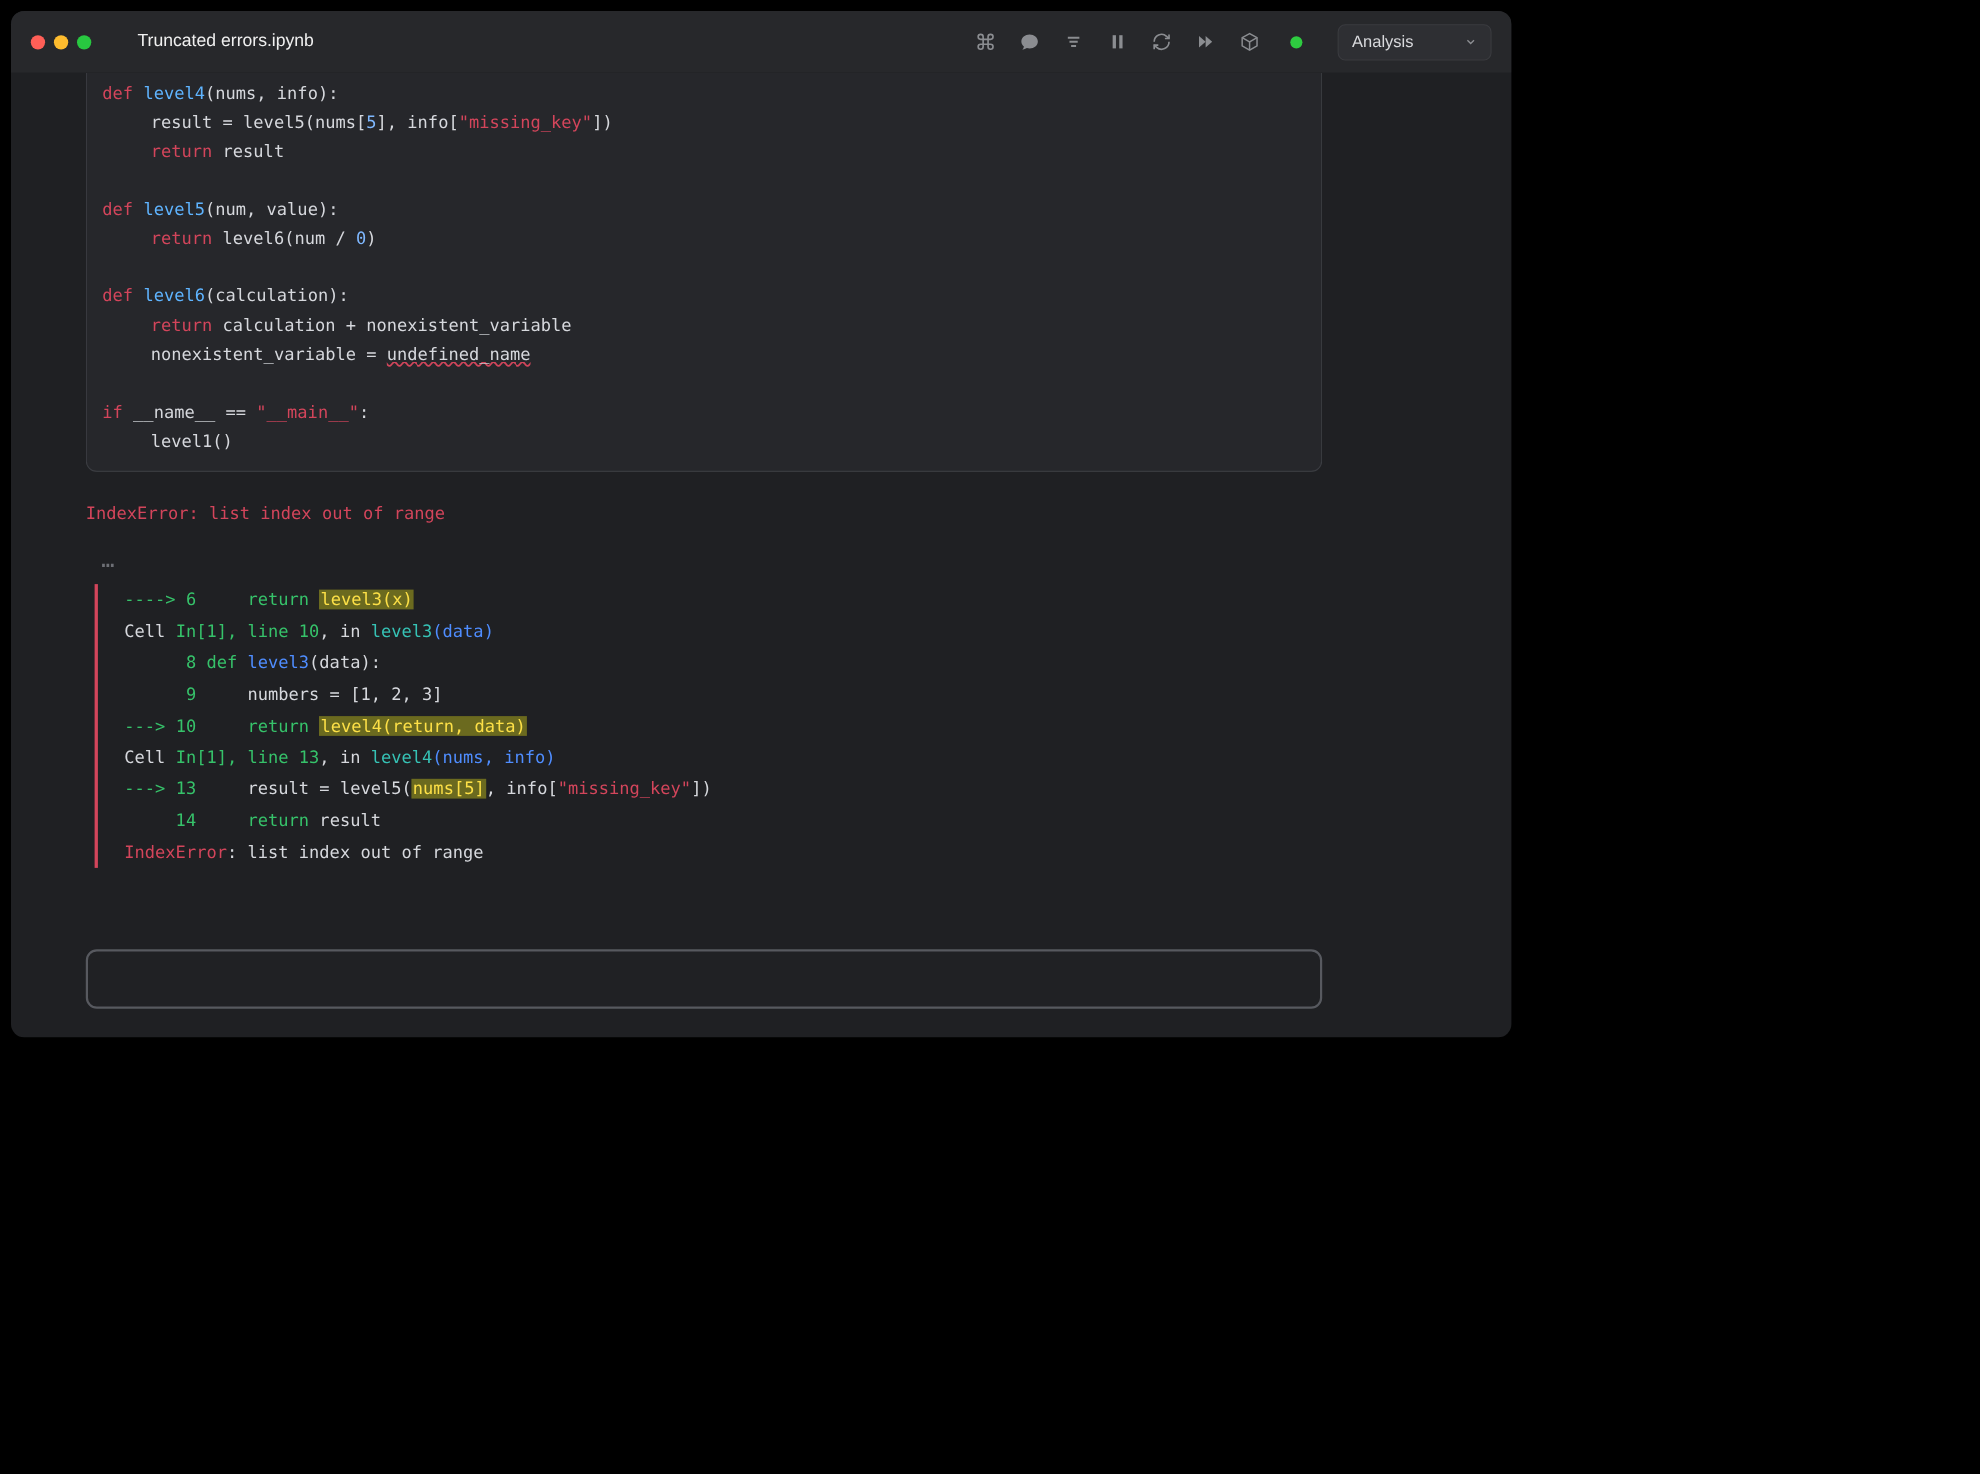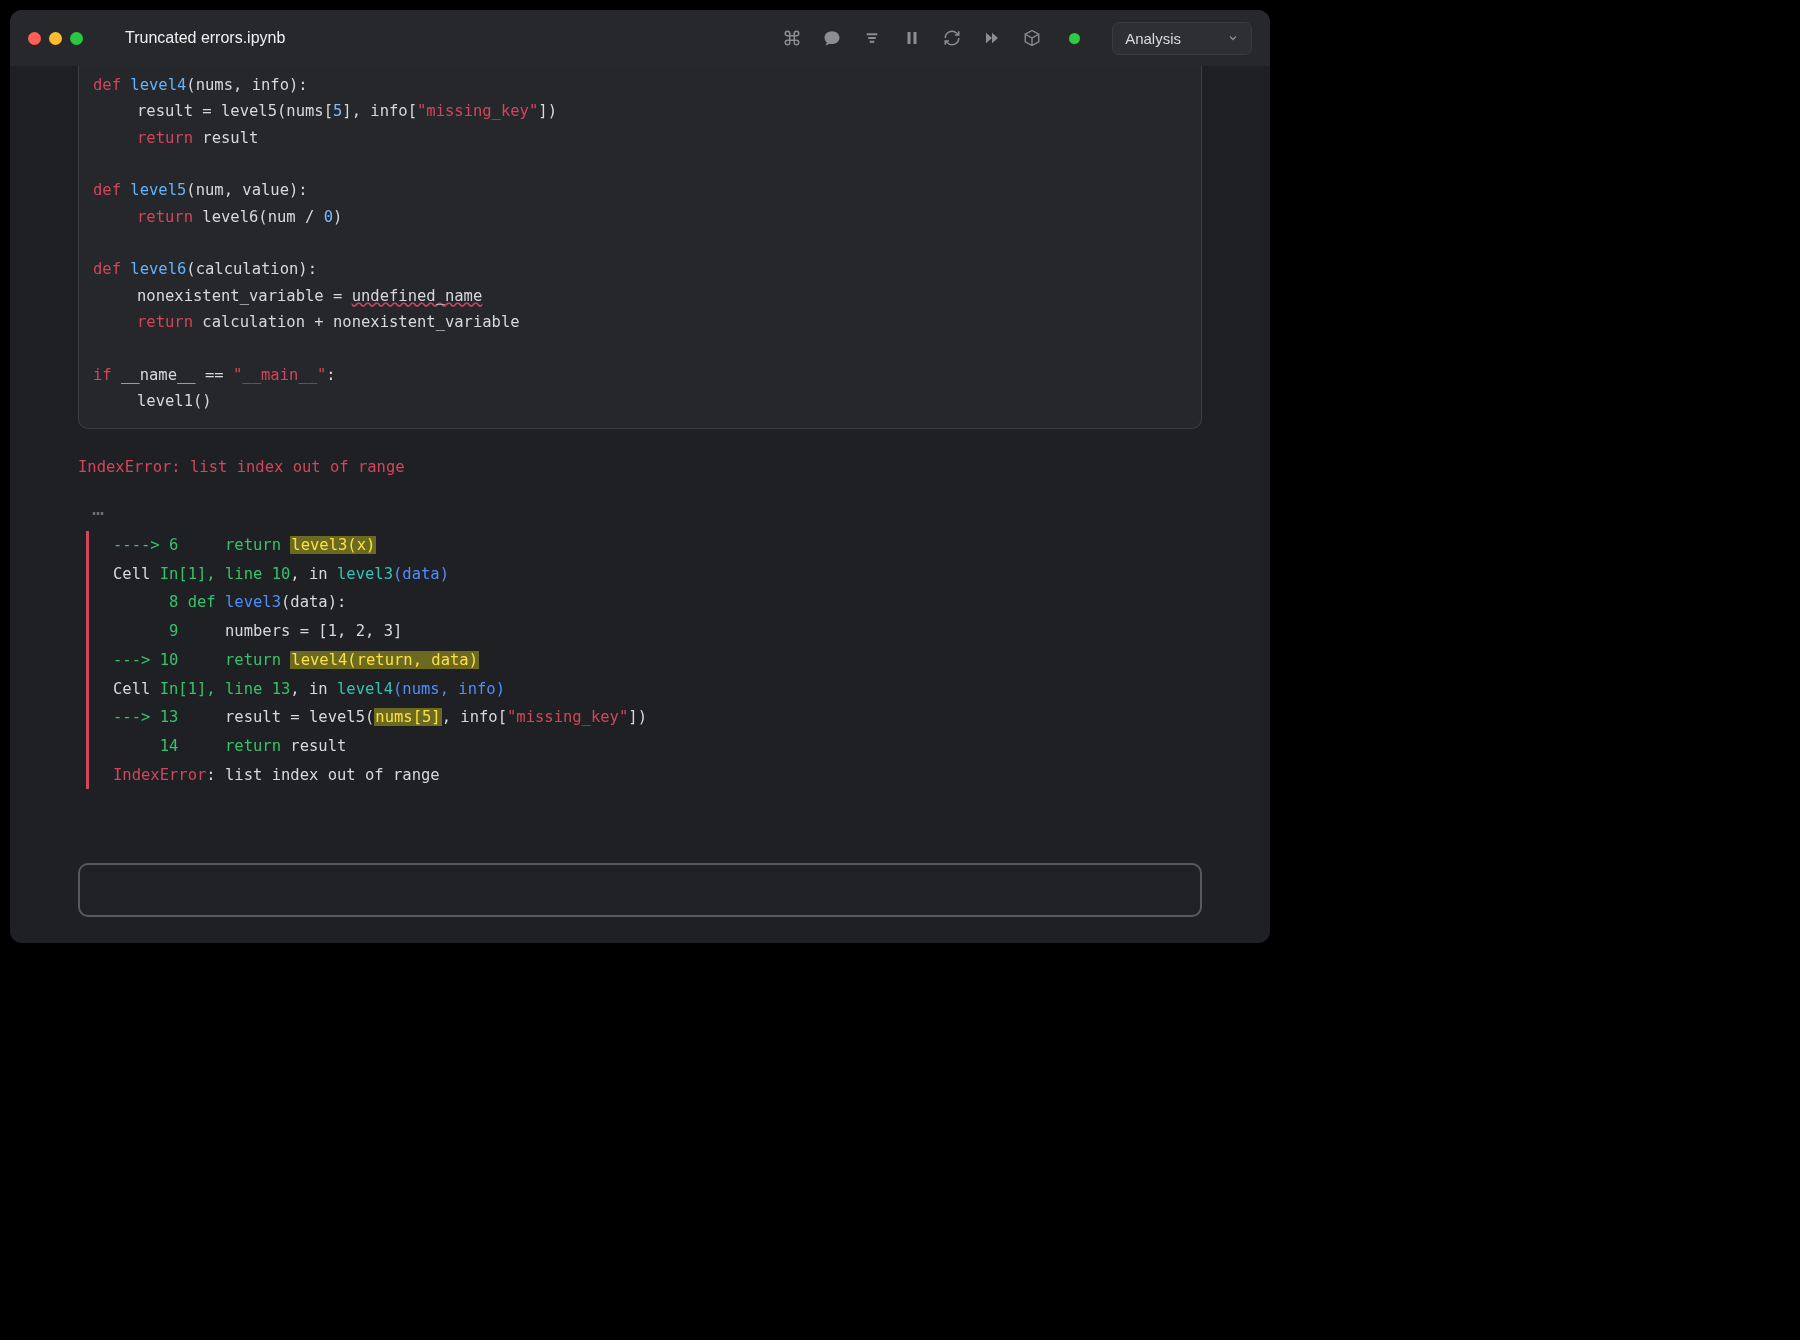--- a/index.html
+++ b/index.html
@@ -6,21 +6,21 @@
   body {
     background: #000;
     font-family: -apple-system, BlinkMacSystemFont, "Segoe UI", sans-serif;
     width: 1280px;
     height: 953px;
     overflow: hidden;
   }
   .window {
     position: absolute;
     left: 10px; top: 10px;
-    width: 1260px; height: 933px;
+    width: 1364px; height: 933px;
     background: #1f2023;
     border-radius: 12px;
     overflow: hidden;
     box-shadow: 0 10px 40px rgba(0,0,0,.6);
   }
   .titlebar {
     height: 56px;
     background: #27282b;
     display: flex;
     align-items: center;
@@ -206,22 +206,22 @@
 
     <div class="code-cell">
       <div class="indent2"><span class="kw">def</span> <span class="fn">level4</span><span>(nums, info):</span></div>
       <div class="indent"><span>result = level5(nums[</span><span style="color:#7fb8ff">5</span><span>], info[</span><span class="str">"missing_key"</span><span>])</span></div>
       <div class="indent"><span class="kw">return</span><span> result</span></div>
       <div>&nbsp;</div>
       <div class="indent2"><span class="kw">def</span> <span class="fn">level5</span><span>(num, value):</span></div>
       <div class="indent"><span class="kw">return</span><span> level6(num / </span><span style="color:#7fb8ff">0</span><span>)</span></div>
       <div>&nbsp;</div>
       <div class="indent2"><span class="kw">def</span> <span class="fn">level6</span><span>(calculation):</span></div>
+      <div class="indent"><span class="kw">return</span><span> calculation + nonexistent_variable</span></div>
       <div class="indent"><span>nonexistent_variable = </span><span class="underline-err">undefined_name</span></div>
-      <div class="indent"><span class="kw">return</span><span> calculation + nonexistent_variable</span></div>
       <div>&nbsp;</div>
       <div class="indent2"><span class="kw">if</span><span> __name__ == </span><span class="str">"__main__"</span><span>:</span></div>
       <div class="indent"><span>level1()</span></div>
     </div>
 
     <div class="error-area">
       <div class="err-title">IndexError: list index out of range</div>
       <div class="ellipsis">…</div>
       <div class="trace-block">
         <div class="tb-line"><span class="arw">----&gt; </span><span class="g">6</span><span>    </span> <span class="g">return</span> <span class="hl">level3(x)</span></div>

